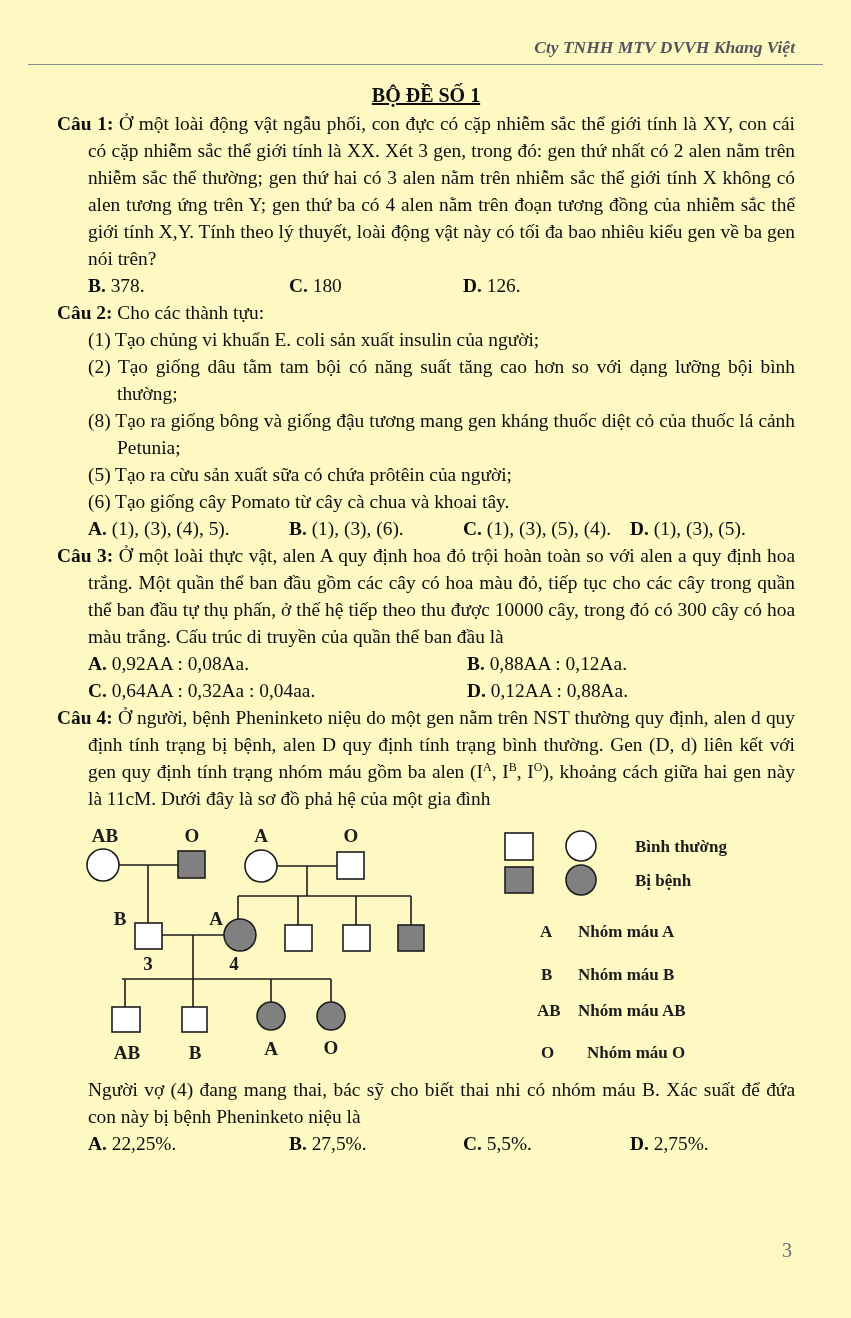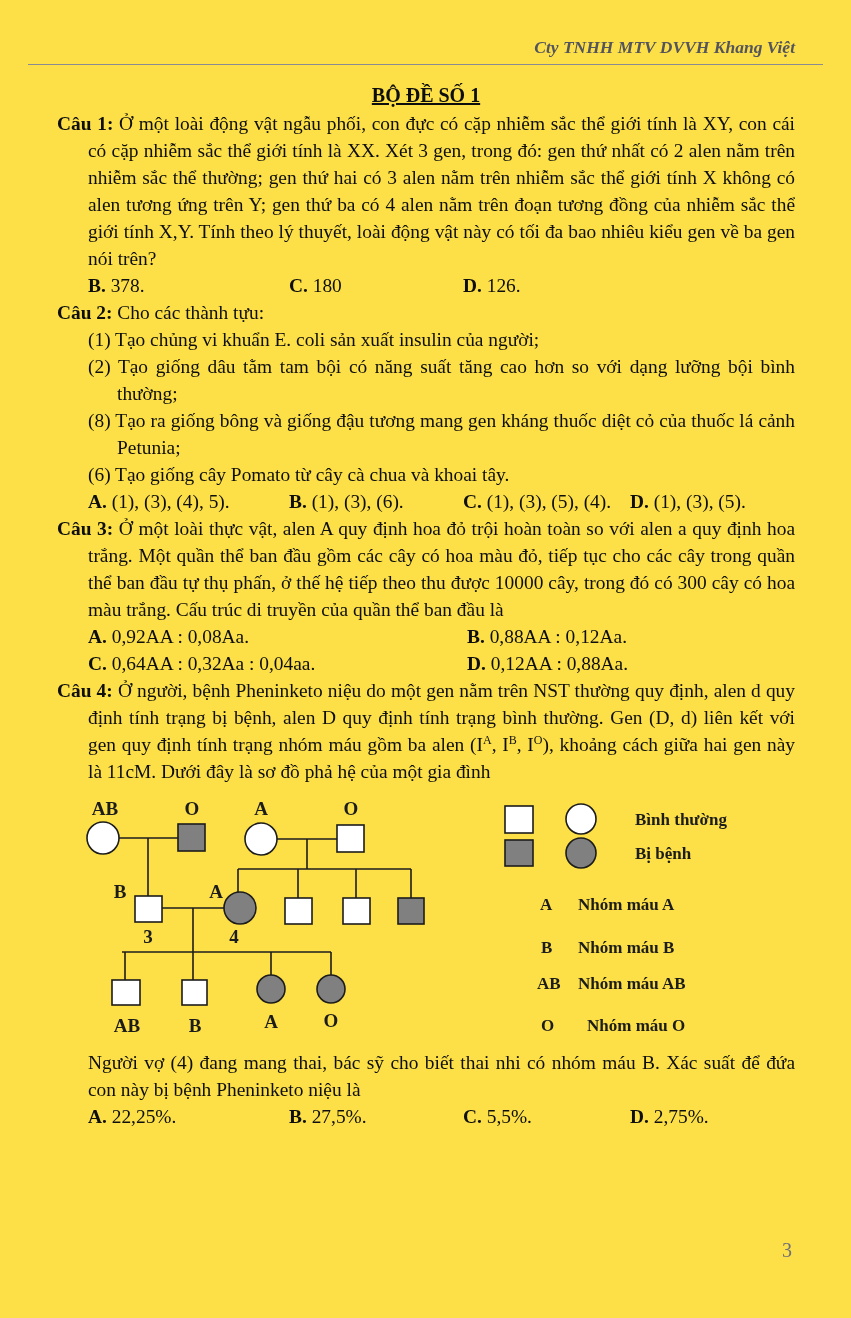--- a/index.html
+++ b/index.html
@@ -1,17 +1,17 @@
 <!DOCTYPE html>
 <html lang="vi"><head>
 <meta charset="utf-8">
 <style>
   html,body{margin:0;padding:0;background:#ffffff;}
   .page{
-    position:relative;width:851px;height:1318px;background:#fde047;overflow:hidden;
+    position:relative;width:851px;height:1318px;background:#fef9c3;overflow:hidden;
     font-family:"Liberation Serif","DejaVu Serif",serif;color:#0e0e0e;
   }
   .header-company{
     position:absolute;top:37px;right:56px;
     font-size:17.5px;font-weight:bold;font-style:italic;color:#54545c;
   }
   .header-rule{
     position:absolute;top:64px;left:28px;right:28px;height:0;
     border-top:1.6px solid #8a8a92;
   }
@@ -61,20 +61,21 @@
     <div class="answers row4">
       <span class="ans"><b>B.</b> <span>378.</span></span>
       <span class="ans"><b>C.</b> <span>180</span></span>
       <span class="ans"><b>D.</b> <span>126.</span></span>
     </div>
 
     <p class="q"><b class="qlabel">Câu 2:</b> <span>Cho các thành tựu:</span></p>
     <div class="item">(1) Tạo chủng vi khuẩn E. coli sản xuất insulin của người;</div>
     <div class="item">(2) Tạo giống dâu tằm tam bội có năng suất tăng cao hơn so với dạng lưỡng bội bình thường;</div>
     <div class="item">(8) Tạo ra giống bông và giống đậu tương mang gen kháng thuốc diệt cỏ của thuốc lá cảnh Petunia;</div>
+    <div class="item">(5) Tạo ra cừu sản xuất sữa có chứa prôtêin của người;</div>
     <div class="item">(6) Tạo giống cây Pomato từ cây cà chua và khoai tây.</div>
     <div class="answers row4">
       <span class="ans"><b>A.</b> <span>(1), (3), (4), 5).</span></span>
       <span class="ans"><b>B.</b> <span>(1), (3), (6).</span></span>
       <span class="ans"><b>C.</b> <span>(1), (3), (5), (4).</span></span>
       <span class="ans"><b>D.</b> <span>(1), (3), (5).</span></span>
     </div>
 
     <p class="q"><b class="qlabel">Câu 3:</b> <span>Ở một loài thực vật, alen A quy định hoa đỏ trội hoàn toàn so với alen a quy định hoa trắng. Một quần thể ban đầu gồm các cây có hoa màu đỏ, tiếp tục cho các cây trong quần thể ban đầu tự thụ phấn, ở thế hệ tiếp theo thu được 10000 cây, trong đó có 300 cây có hoa màu trắng. Cấu trúc di truyền của quần thể ban đầu là</span></p>
     <div class="answers row2">

